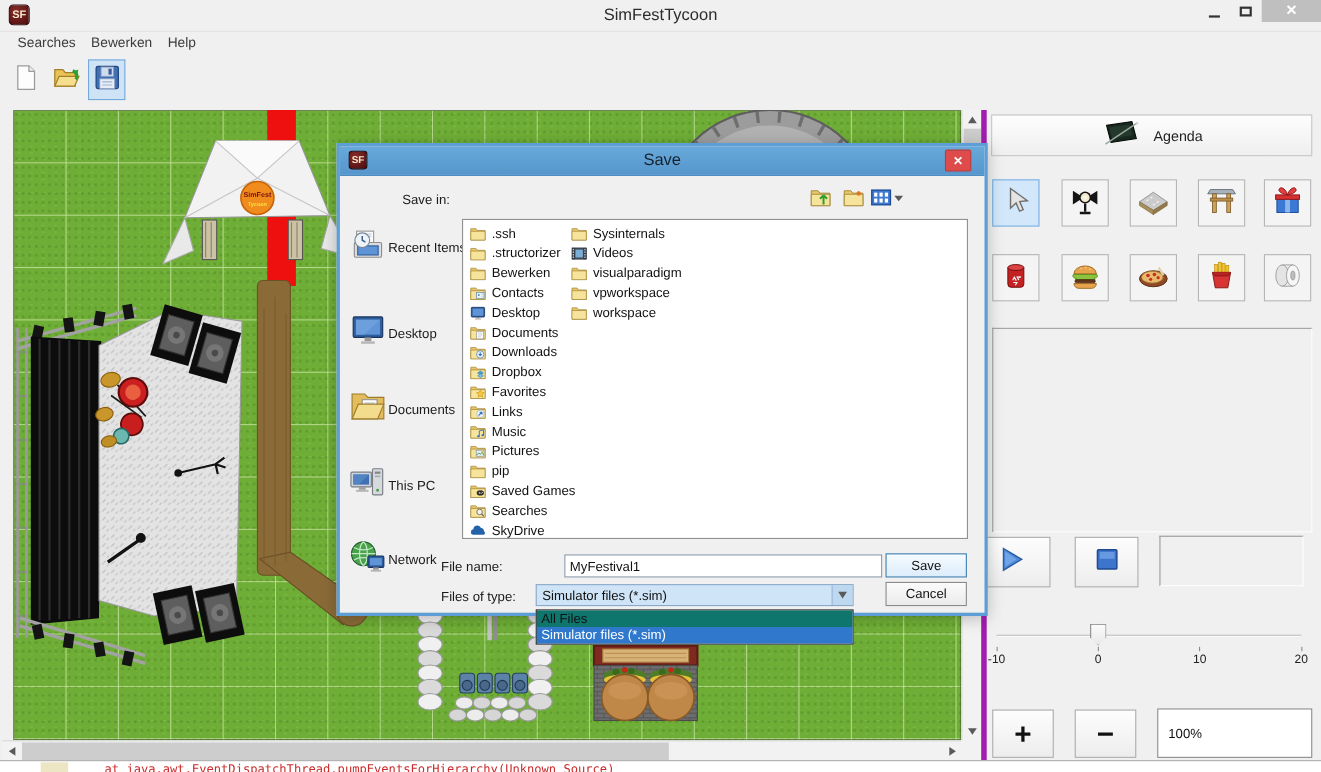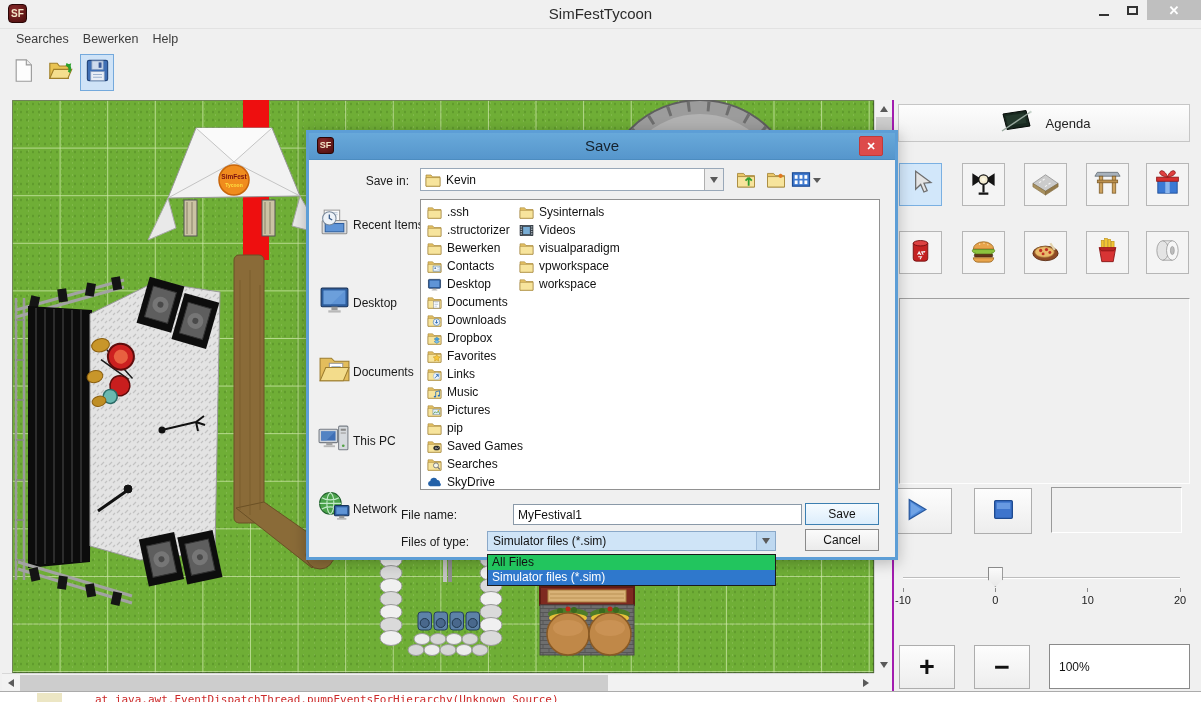--- a/index.html
+++ b/index.html
@@ -55,21 +55,21 @@
   .tri-up{width:0;height:0;border-left:4px solid transparent;border-right:4px solid transparent;border-bottom:6px solid #5a5a5a;}
   .tri-down{width:0;height:0;border-left:4px solid transparent;border-right:4px solid transparent;border-top:6px solid #5a5a5a;}
   .tri-left{width:0;height:0;border-top:4px solid transparent;border-bottom:4px solid transparent;border-right:6px solid #5a5a5a;}
   .tri-right{width:0;height:0;border-top:4px solid transparent;border-bottom:4px solid transparent;border-left:6px solid #5a5a5a;}
   .sb-thumb{position:absolute;background:#cdcdcd;}
   #vthumb{left:1px;top:17px;width:16px;height:300px;}
   #hthumb{left:18px;top:1px;width:588px;height:16px;}
 
   
   #rpanel{position:absolute;left:892px;top:100px;width:309px;height:591px;background:#f0f0f0;
-    border-left:2px solid #a21caf;}
+    border-left:5px solid #a21caf;}
   #agenda{position:absolute;left:4px;top:4px;width:292px;height:38px;
     background:linear-gradient(#fdfdfd,#efefef);border:1px solid #c6c6c6;
     display:flex;align-items:center;justify-content:center;gap:12px;}
   #agenda svg{width:36px;height:26px;}
   #agenda span{font-size:13px;color:#222;}
   .tool-btn{position:absolute;width:43px;height:43px;background:#f4f4f4;border:1px solid #b6b6b6;
     display:flex;align-items:center;justify-content:center;}
   .tool-btn.selected{background:#d2e7fa;border:1px solid #7ab0e2;}
   .tool-btn svg{width:31px;height:31px;}
   #empty-panel{position:absolute;left:5px;top:198px;width:291px;height:186px;
@@ -135,21 +135,21 @@
     font-family:"Liberation Sans",sans-serif;font-size:12px;padding:1px 4px;color:#111;background:#fff;margin-left:26px;}
   #type-combo{position:absolute;left:178px;top:371px;width:289px;height:20px;background:#cfe4f7;
     border:1px solid #8aa8c8;display:flex;align-items:center;}
   #type-combo .cmb-val{flex:1;padding-left:5px;color:#111;}
   #type-combo .cmb-arrow{height:18px;background:#bed8f0;border-left:1px solid #9ab8d8;}
   .dlg-btn{position:absolute;left:496px;width:74px;height:22px;font-size:12px;display:flex;
     align-items:center;justify-content:center;color:#111;}
   #save-btn{top:343px;background:linear-gradient(#f6fbff,#dcedfb);border:1px solid #3c7fb1;}
   #cancel-btn{top:369px;background:linear-gradient(#fbfbfb,#ebebeb);border:1px solid #8a8a8a;}
   #type-popup{position:absolute;left:178px;top:394px;width:289px;background:#fff;border:1px solid #1a1a1a;z-index:60;}
-  .popup-item{height:15px;line-height:15px;font-size:12px;padding-left:4px;color:#111;background:#22c55e;}
+  .popup-item{height:15px;line-height:15px;font-size:12px;padding-left:4px;color:#111;background:#0f766e;}
   .popup-item.selected{background:#2f78cc;color:#fff;}
 
   
   #console{position:absolute;left:0;top:691px;width:1201px;height:11px;background:#ffffff;
     border-top:1px solid #ababab;overflow:hidden;}
   #console .chip{position:absolute;left:37px;top:1px;width:25px;height:10px;background:#ece6c4;}
   #console .line{position:absolute;left:95px;top:1px;font-family:"DejaVu Sans Mono",monospace;
     font-size:11px;color:#cc2b2b;white-space:nowrap;}
 </style>
 </head>
@@ -526,32 +526,20 @@
     </div>
 
   <div id="dialog">
     <div id="dlg-title">
       <div class="dlg-logo">SF</div>
       <div id="dlg-title-text">Save</div>
       <div id="dlg-close"></div>
     </div>
     <div id="dlg-body">
       <div class="dlg-lbl" id="lbl-savein">Save in:</div>
-      <div id="savein-combo">
-        <span class="cmb-ico">
-            <svg viewBox="0 0 16 14">
-              <path d="M1 2h5l1.5 1.8H15v9.4H1z" fill="#e9c668" stroke="#a5873a" stroke-width=".7"></path>
-              <path d="M1 4.6h14v8.6H1z" fill="#f7e49c" stroke="#a5873a" stroke-width=".7"></path>
-            </svg>
-          </span>
-        <span class="cmb-val">Kevin</span>
-        <span class="cmb-arrow">
-            <span class="tri-down"></span>
-          </span>
-      </div>
       <div id="dlg-toolbar">
           <div class="dtb-btn">
             <span><svg viewBox="0 0 16 14">
                 <path d="M1 2h5l1.5 1.8H15v9.4H1z" fill="#e9c668" stroke="#a5873a" stroke-width=".7"></path>
                 <path d="M1 4.6h14v8.6H1z" fill="#f7e49c" stroke="#a5873a" stroke-width=".7"></path>
                 <path d="M10.2 12.2V5.4m0 0L7.6 8m2.6-2.6L12.8 8" stroke="#2f9e2f" stroke-width="1.5" fill="none"></path>
               </svg></span>
           </div>
           <div class="dtb-btn">
             <span><svg viewBox="0 0 16 14">

